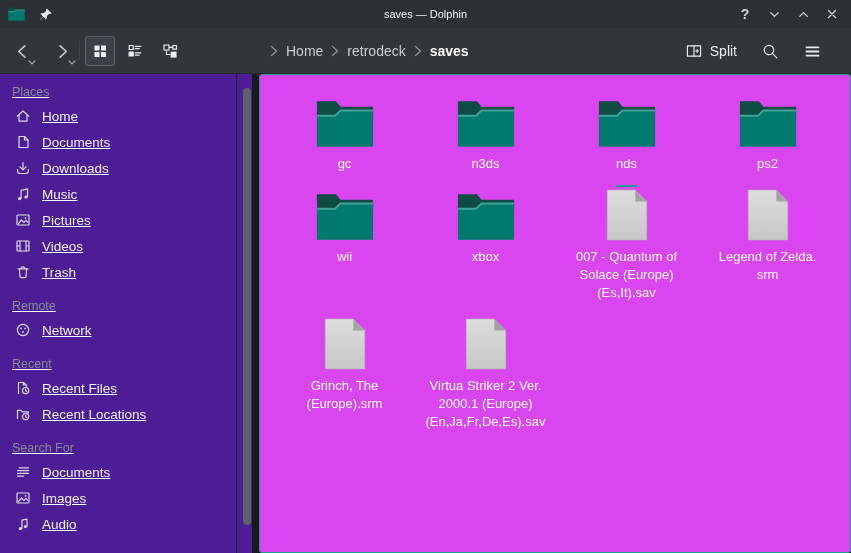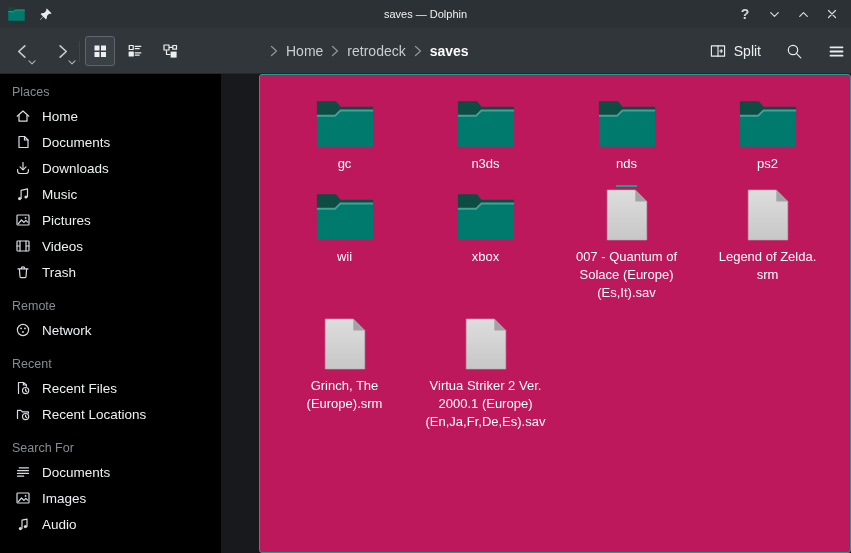--- a/index.html
+++ b/index.html
@@ -28,39 +28,39 @@
   .nav-caret { position:absolute; right:0; bottom:2px; color:#aab0b3; }
   .tb-sep { position:absolute; left:79px; top:13px; width:1px; height:21px; background:#3e4449; }
   .view-group { position:absolute; left:85px; top:8px; height:30px; display:flex; gap:5px; }
   .view-btn { width:30px; height:30px; display:flex; align-items:center; justify-content:center;
     border-radius:3px; color:#edf0f1; border:1px solid transparent; }
   .view-btn.selected { border:1px solid #5f666b; background:#3a4046; }
   .breadcrumb { position:absolute; left:262px; top:0; height:46px; display:flex; align-items:center; font-size:14px; color:#c3c9cc; }
   .crumb-chevron { color:#8f979c; margin:0 8px; }
   .crumb { color:#c9ced1; }
   .crumb.current { color:#fcfcfc; font-weight:bold; }
-  .actions { position:absolute; right:6px; top:0; height:46px; display:flex; align-items:center; gap:25px; }
+  .actions { position:absolute; right:30px; top:0; height:46px; display:flex; align-items:center; gap:25px; }
   .split-btn { display:flex; align-items:center; gap:8px; font-size:14px; color:#eceff0; }
   .icon-btn { color:#e8ebec; display:flex; align-items:center; justify-content:center; }
 
   
-  .sidebar { position:absolute; left:0; top:74px; width:221px; height:479px;
-    background:#000000; overflow:hidden; }
+  .sidebar { position:absolute; left:0; top:74px; width:252px; height:479px;
+    background:#4c1d95; overflow:hidden;text-decoration:underline; }
   .sidebar-edge { position:absolute; left:236px; top:0; width:1px; height:100%; background:#23272b; }
   .sidebar-scrollbar { position:absolute; left:243px; top:14px; width:8px; height:437px;
     border-radius:4px; background:#5d6267; }
   .section-header { margin:10px 0 0 12px; height:22px; line-height:22px; font-size:12.5px; color:#858d92; }
   .section-header.first { margin-top:7px; }
   .side-item { height:26px; display:flex; align-items:center; padding-left:15px; gap:11px;
     font-size:13.5px; color:#eef1f2; cursor:default; }
   .side-item .ic { width:16px; height:16px; color:#d8dbdd; flex:0 0 16px; }
 
   
   .main-view { position:absolute; left:259px; top:74px; width:592px; height:479px;
-    background:#be185d; border:1px solid #1da08b; border-radius:3px; overflow:hidden; }
+    background:#d946ef; border:1px solid #1da08b; border-radius:3px; overflow:hidden; }
   .file-grid { padding:19px 0 0 14px; display:grid; grid-template-columns:repeat(4,141px); row-gap:14px; }
   .cell { display:flex; flex-direction:column; align-items:center; }
   .icon-box { height:54px; display:flex; align-items:flex-end; justify-content:center; margin-bottom:7px; }
   .folder-glyph { width:58px; height:48px; }
   .file-glyph { width:42px; height:52px; }
   .label { font-size:13px; line-height:18px; color:#fbfcfd; text-align:center; max-width:132px; }
   .label .line { display:block; }
   .cell.hovered .line > span { border-bottom:2px solid #16a28e; padding-bottom:14px; }
 </style>
 </head>

